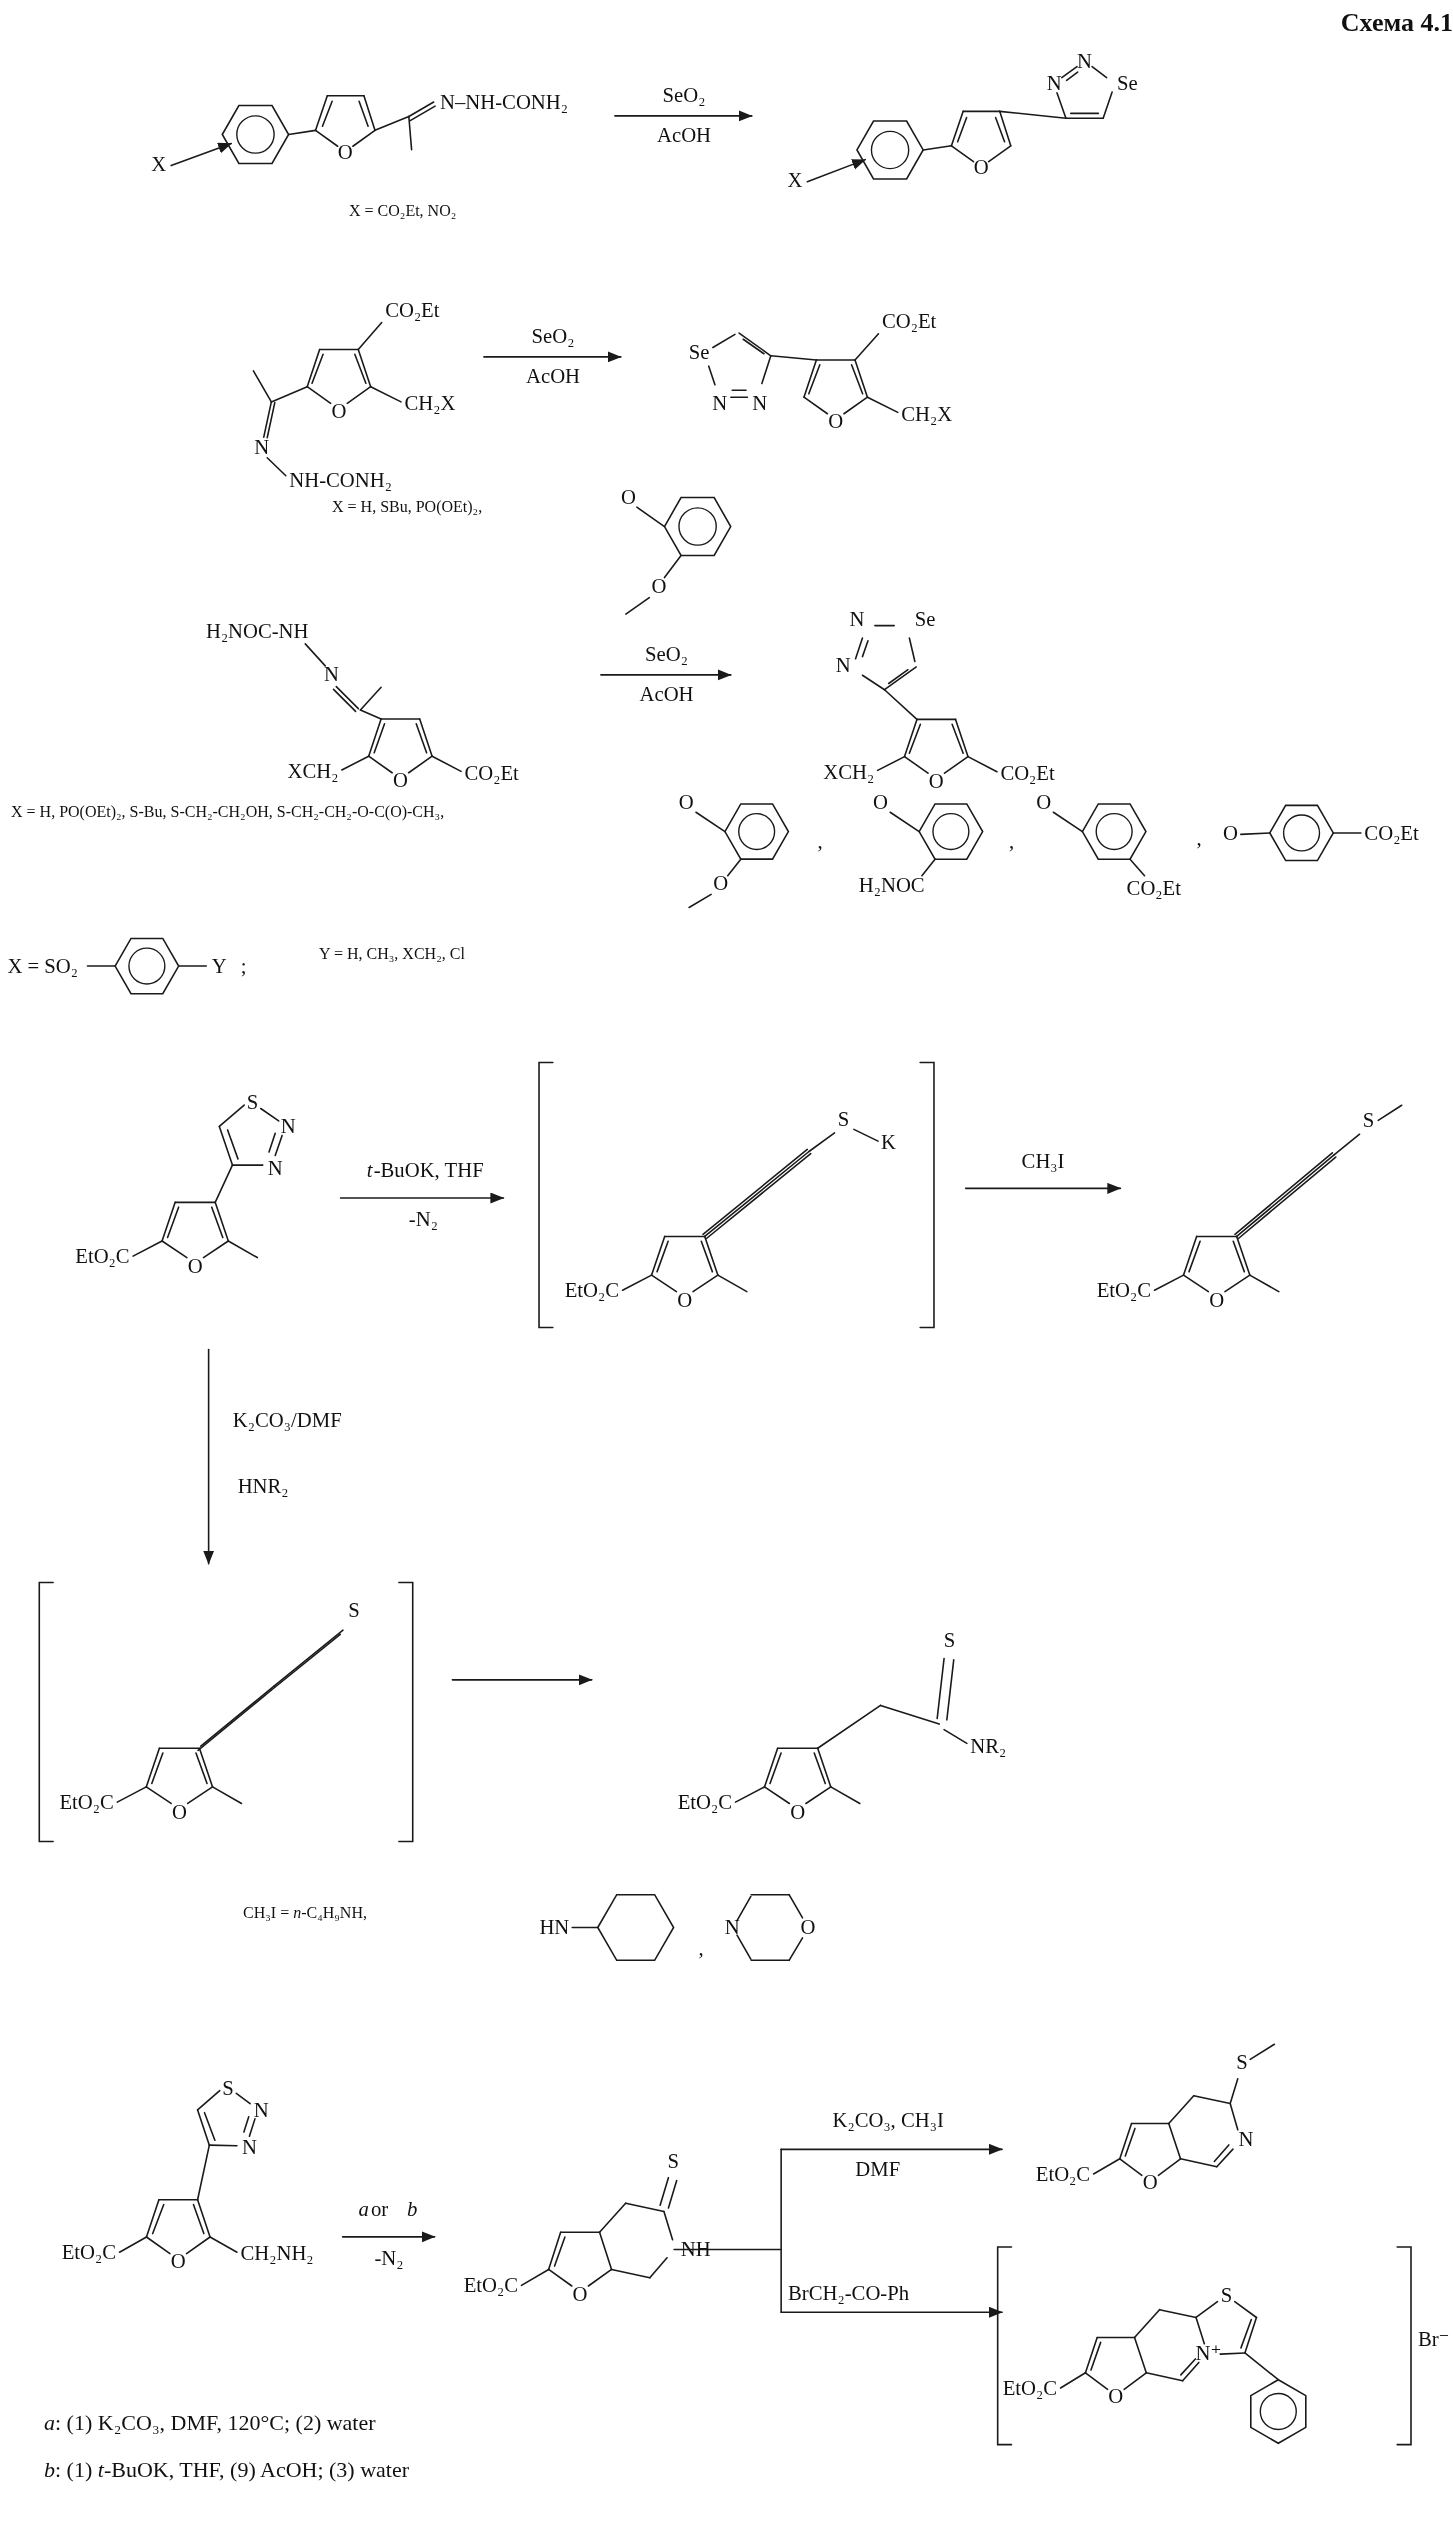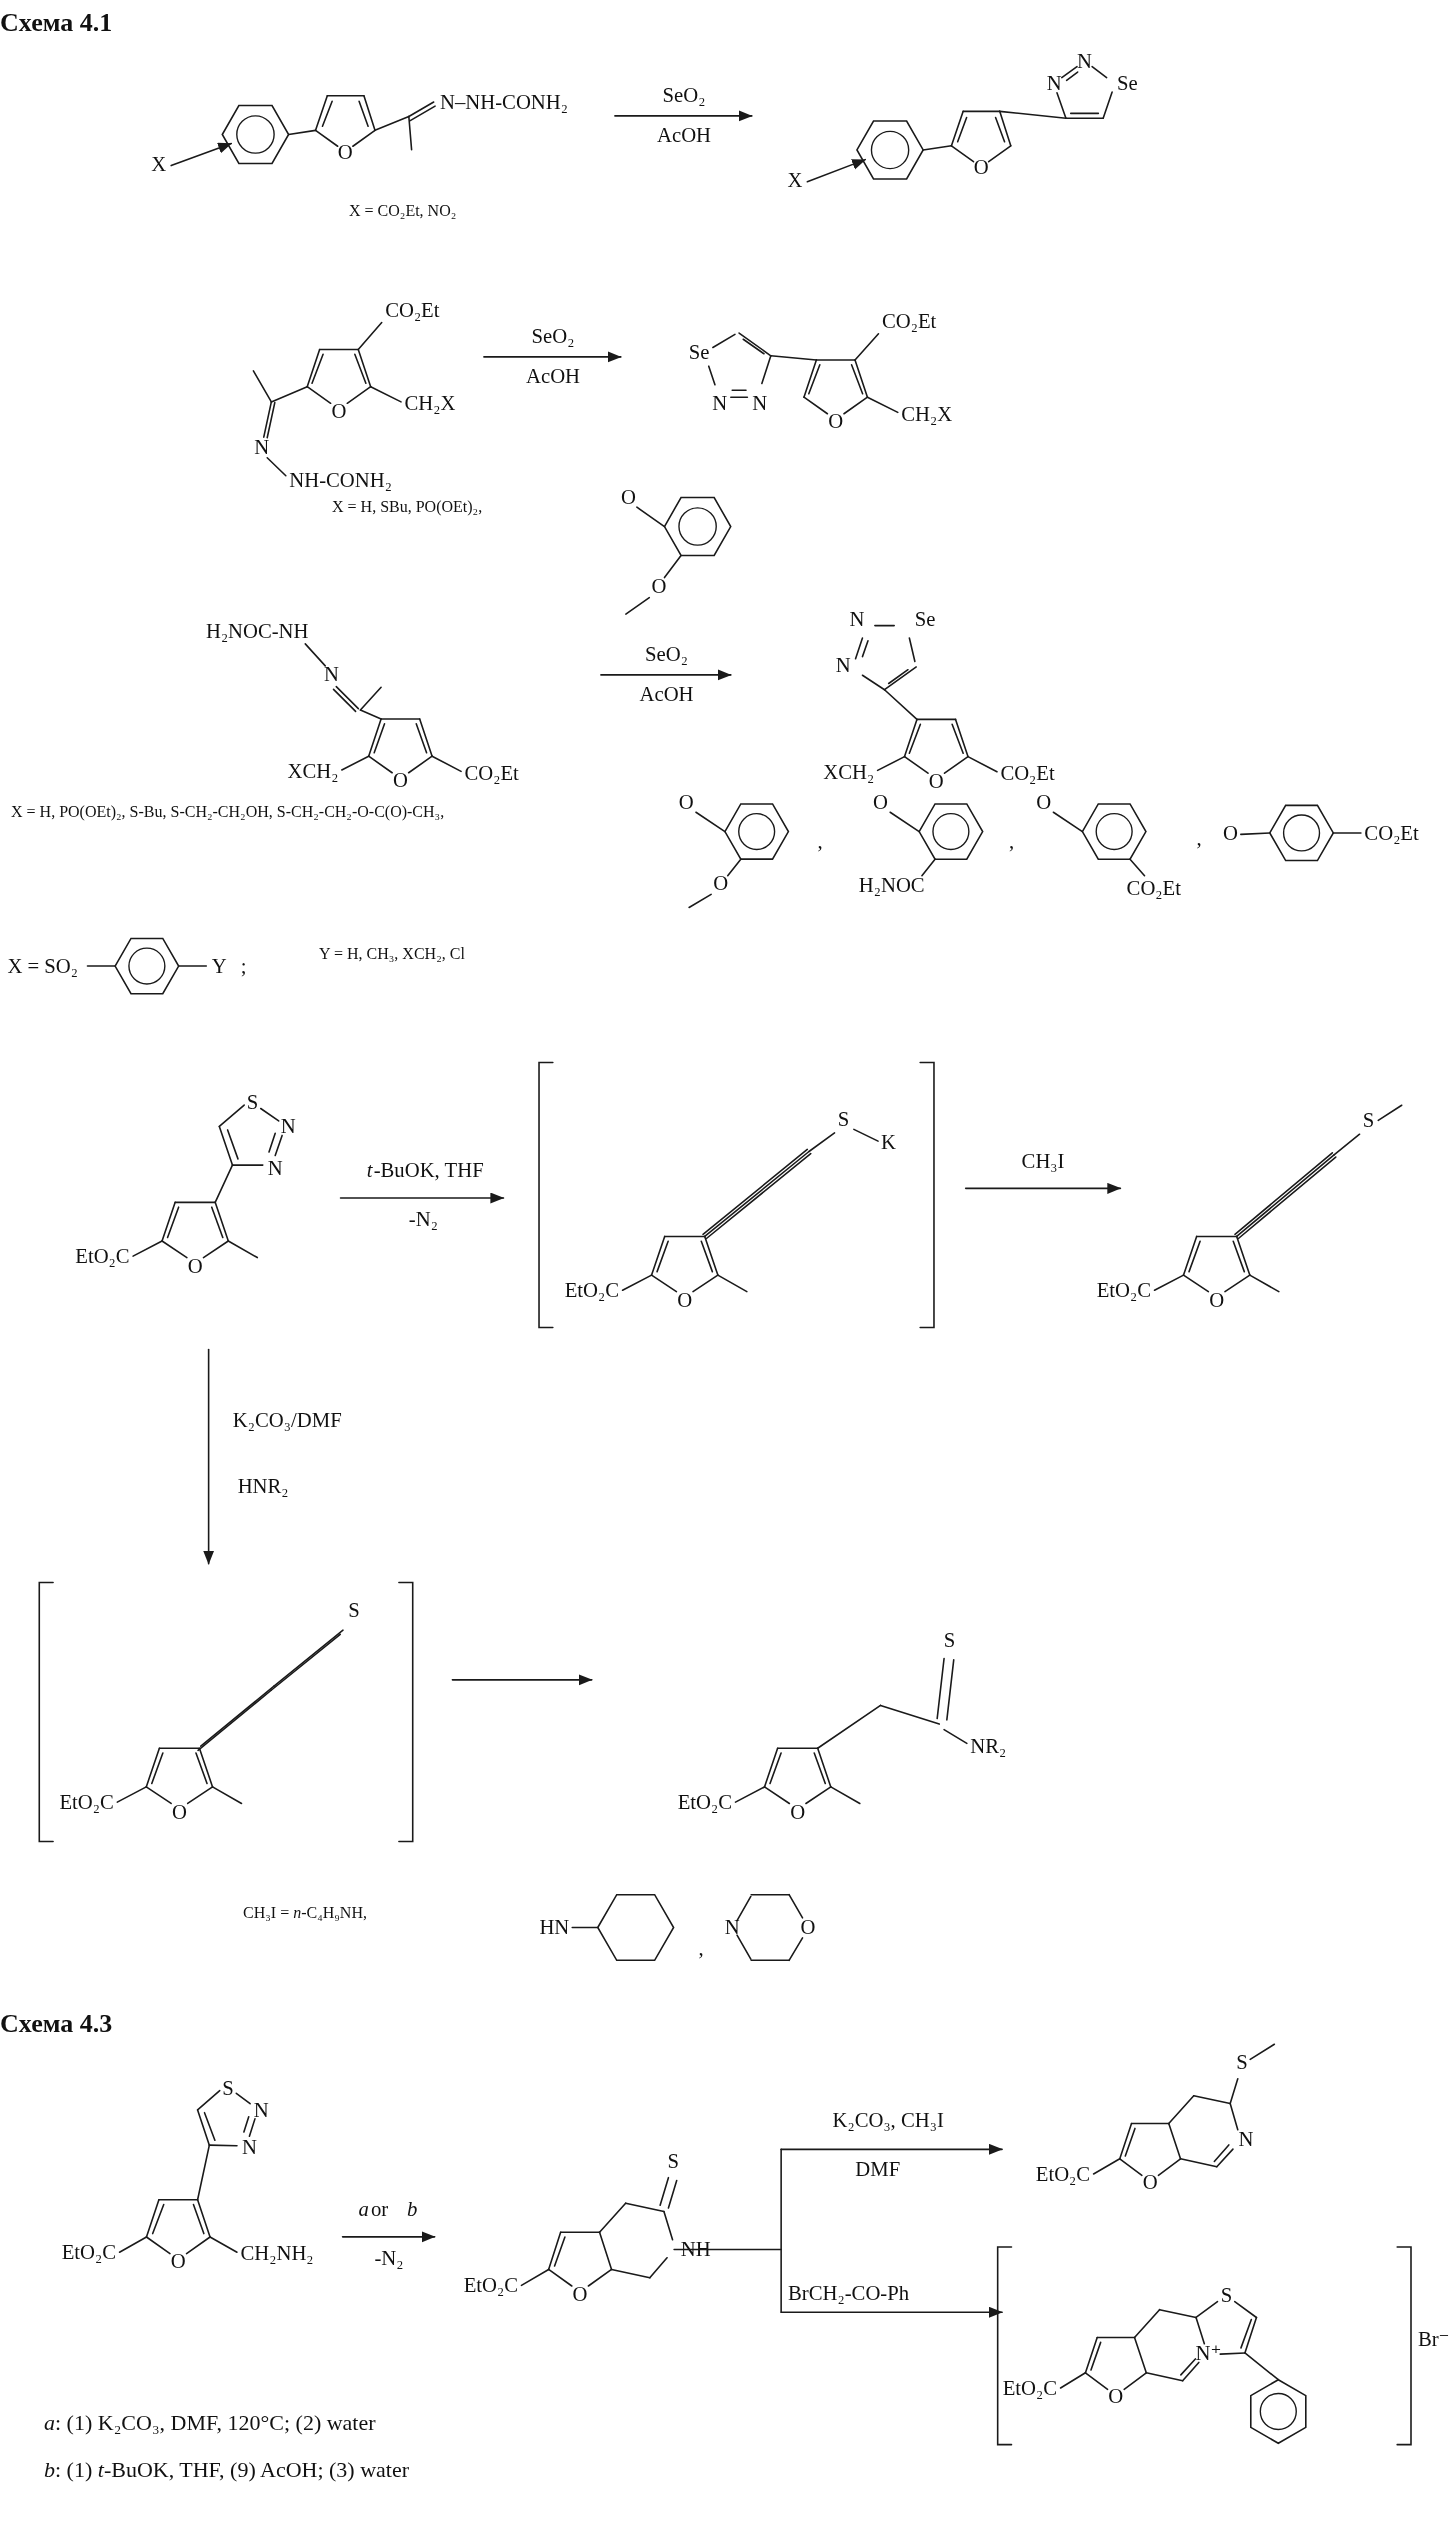--- a/index.html
+++ b/index.html
@@ -1,20 +1,20 @@
 <!DOCTYPE html>
 <html style="font-size:11px"><head>
 <meta charset="utf-8">
 <style>
   *{margin:0;padding:0;box-sizing:border-box}
   html,body{background:#fff}
   body{width:1453px;height:2525px;position:relative;font-family:"Liberation Serif","DejaVu Serif",serif;color:#111}
   .page{position:absolute;left:0;top:0;width:1453px;height:2525px;background:#fff}
   .t{position:absolute;white-space:nowrap;font-size:16px;color:#111}
-  .title{font-size:26px;font-weight:700;left:0;width:100%;text-align:left}
+  .title{font-size:26px;font-weight:700;left:0;width:100%;text-align:right}
   .small{font-size:22px}
   .it{font-style:italic}
   svg{position:absolute;overflow:visible}
   svg line,svg path,svg polyline,svg polygon{stroke:#1a1a1a;stroke-width:2.3;fill:none;stroke-linecap:round}
   svg circle{stroke:#1a1a1a;stroke-width:2;fill:none}
   svg text{font-family:"Liberation Serif","DejaVu Serif",serif;font-size:30px;fill:#111;text-anchor:middle;font-style:normal}
   svg text.st{text-anchor:start}
   svg text.en{text-anchor:end}
   svg text.it{font-style:italic}
 </style>
@@ -477,21 +477,20 @@
     <line x1="297" y1="106" x2="317" y2="141"></line>
     <line x1="317.5" y1="47.4" x2="372.5" y2="47.4"></line>
     <line x1="372.5" y1="47.4" x2="392" y2="81"></line>
     <line x1="392" y1="110" x2="372.5" y2="142.6"></line>
     <line x1="372.5" y1="142.6" x2="317.5" y2="142.6"></line>
     <text x="290" y="104">N</text>
     <text x="400" y="104">O</text>
   </g>
 </svg>
 
-<div class="t title" style="top:2009px">Схема 4.3</div>
 
 <svg style="left:24px;top:2056px" width="332" height="228" viewBox="0 0 480 330">
   <g>
     <line x1="251" y1="78" x2="283" y2="50"></line>
     <line x1="307" y1="54" x2="327" y2="69"></line>
     <line x1="334" y1="91" x2="326" y2="116"></line>
     <line x1="308" y1="130" x2="268" y2="129"></line>
     <line x1="268" y1="129" x2="251" y2="78"></line>
     <line x1="325" y1="88" x2="318" y2="110"></line>
     <line x1="276" y1="122" x2="261" y2="82"></line>

